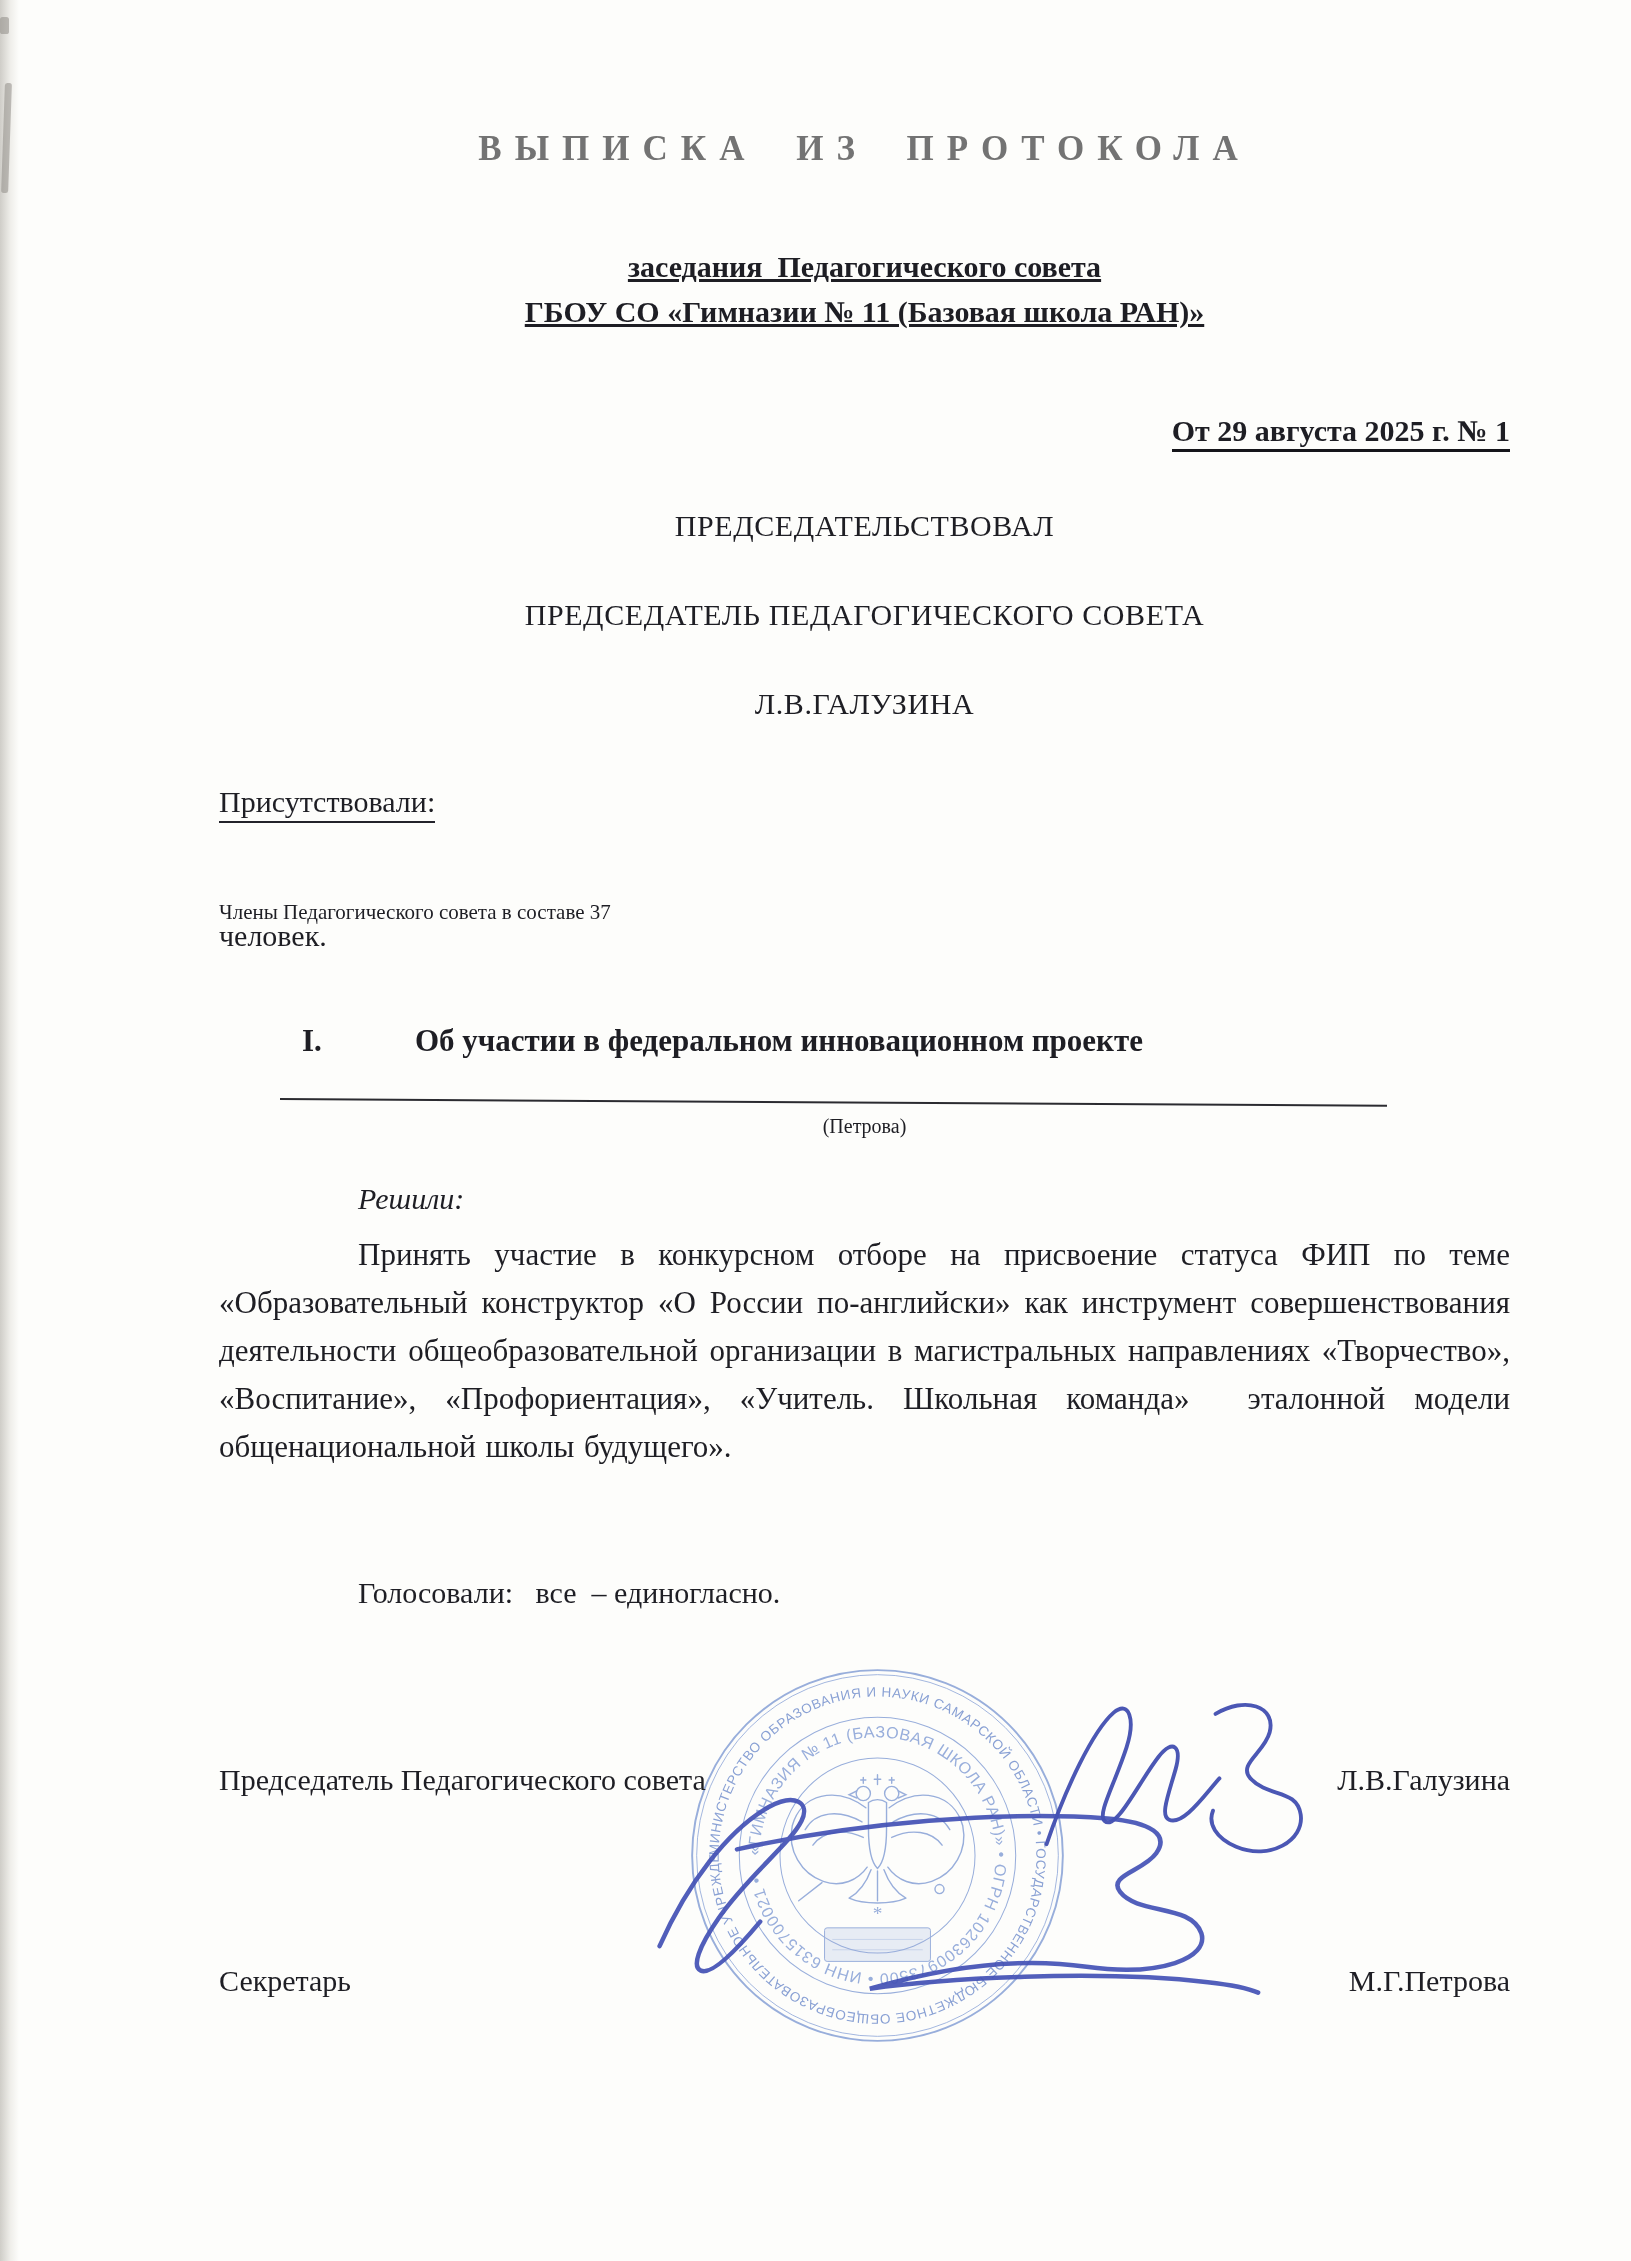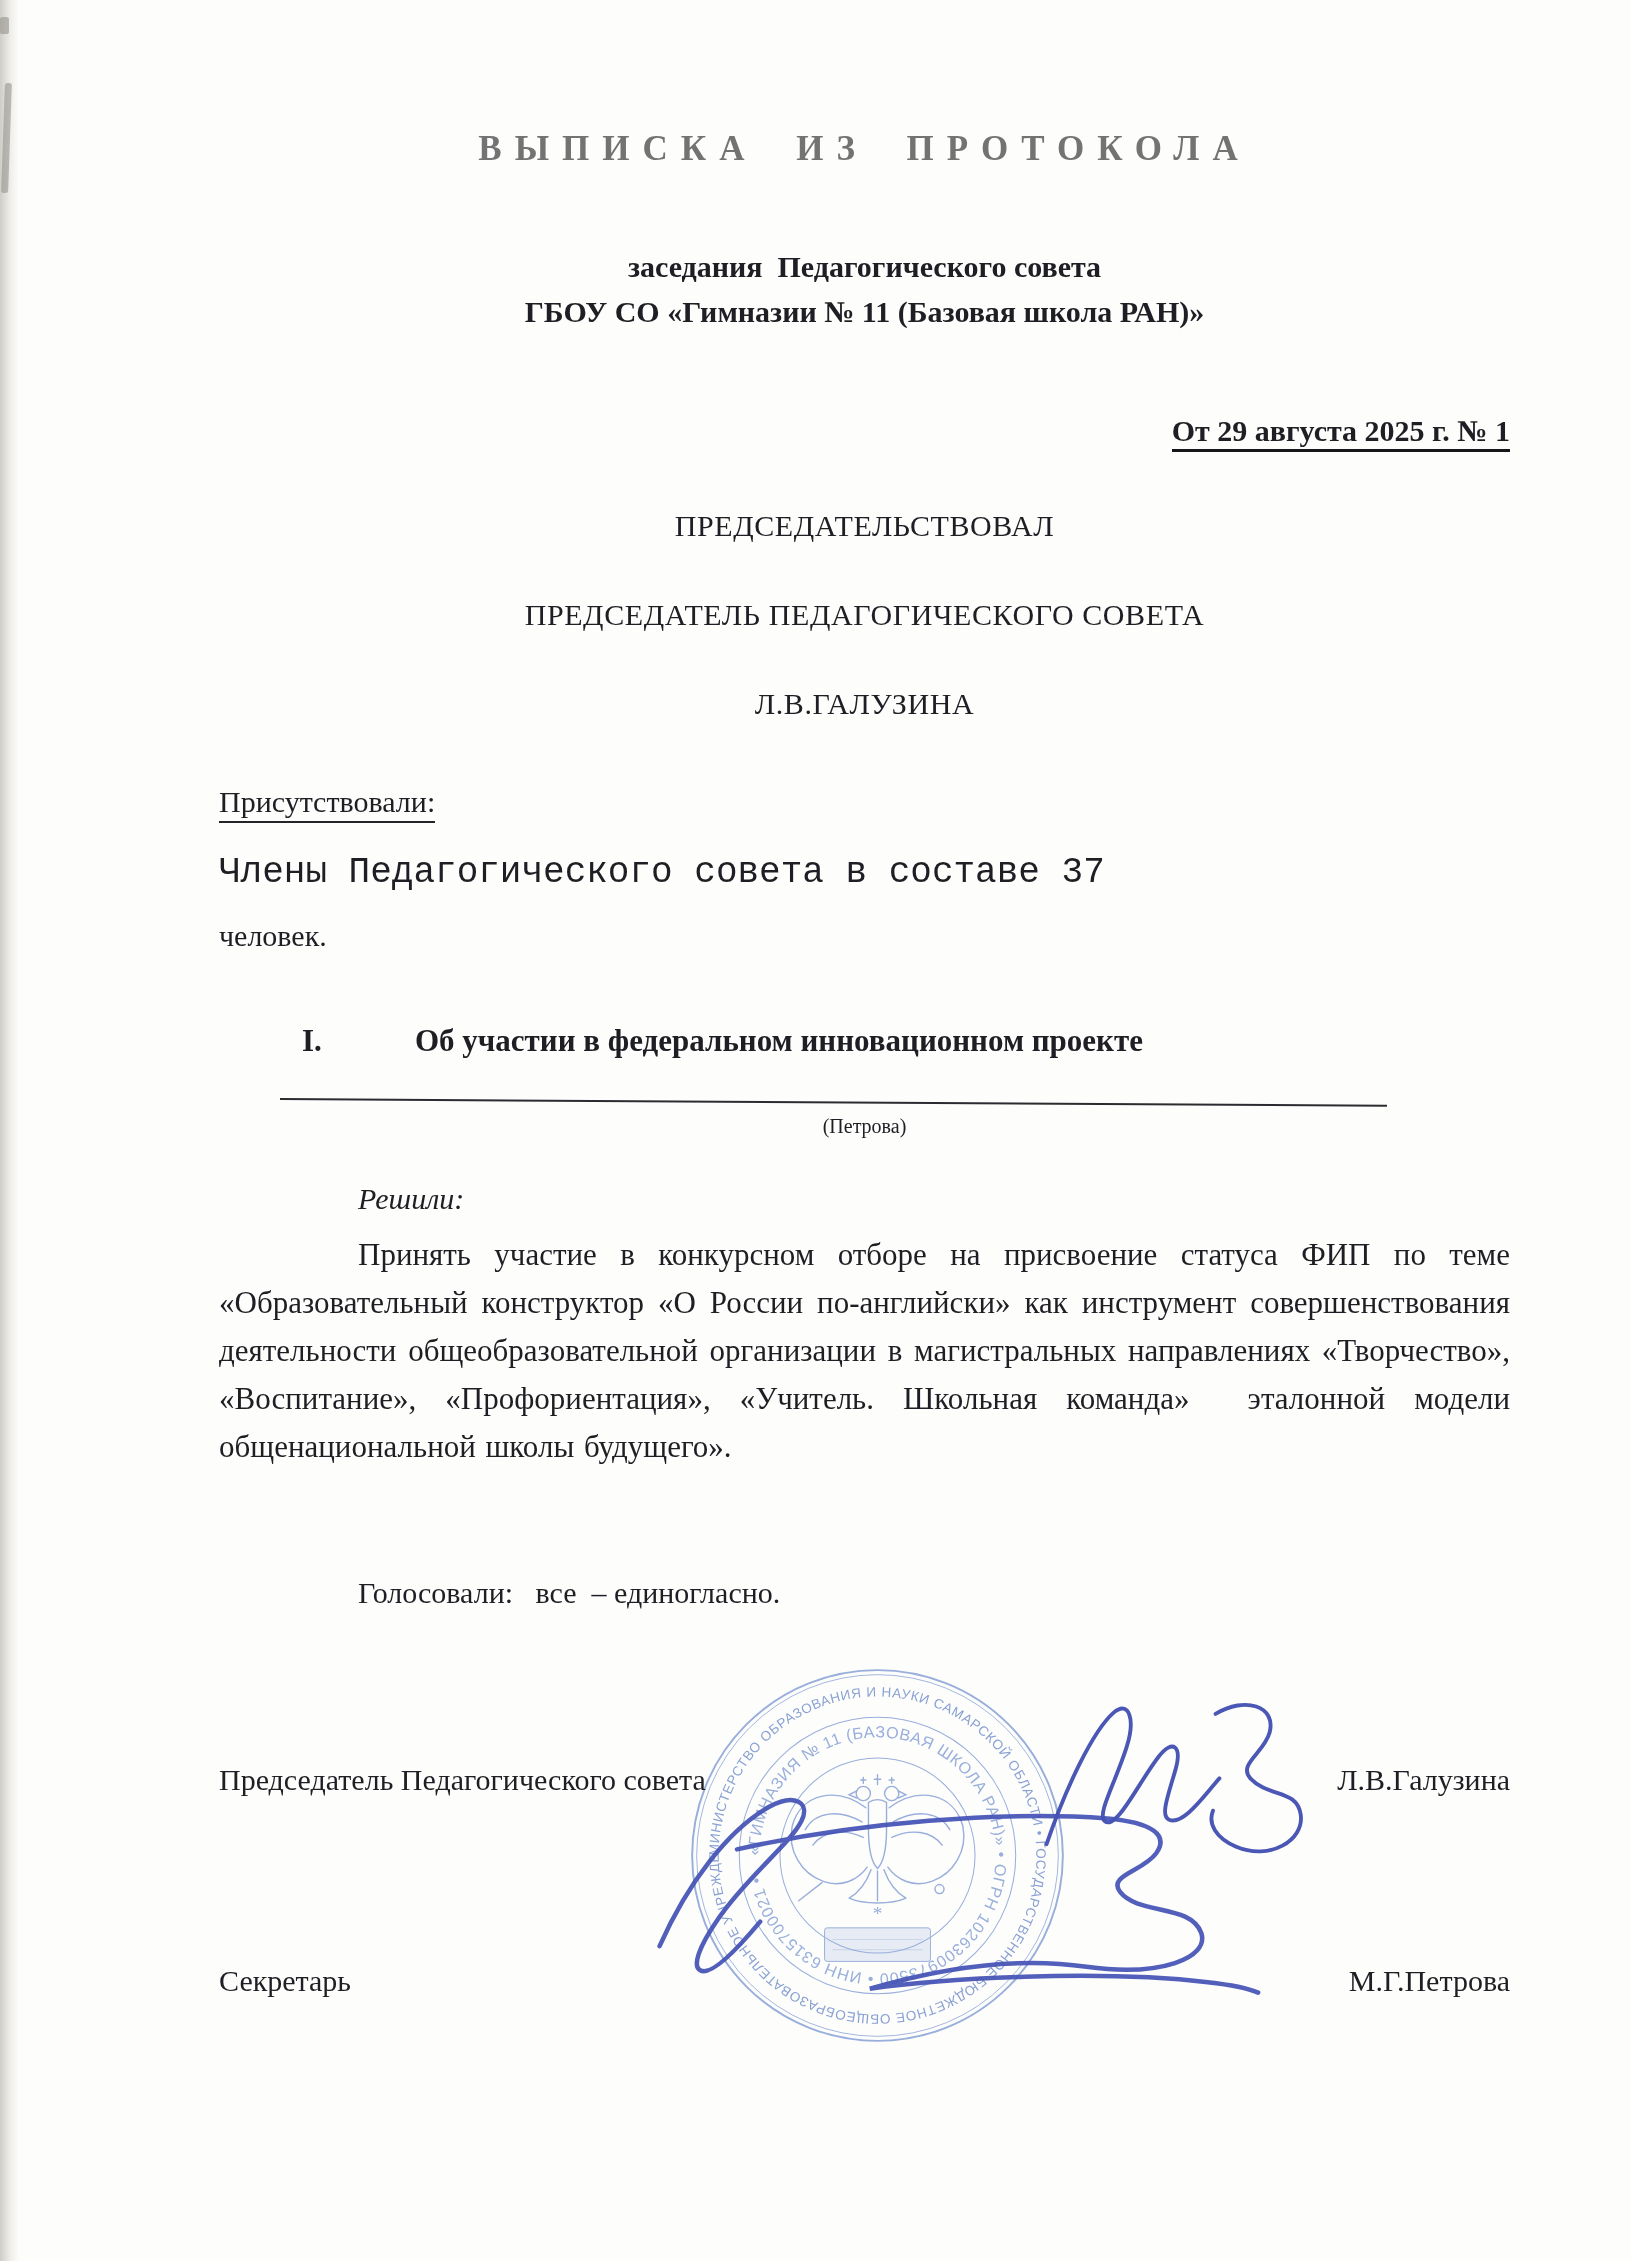--- a/index.html
+++ b/index.html
@@ -8,28 +8,28 @@
     background:#fdfdfb; overflow:hidden;
     font-family:"Liberation Serif", serif; color:#1e1e24;
   }
   .edge-band { position:absolute; left:0; top:0; width:19.4px; height:100%;
     background:linear-gradient(to right,#cfcdc8,#efeeea 55%,rgba(253,253,251,0)); }
   .nick { position:absolute; background:#8f8d87; opacity:.55; border-radius:2.6px; }
   .content { position:absolute; left:219px; top:0; width:1291px; }
   .abs { position:absolute; left:0; width:1291px; }
   .title { top:129px; text-align:center; font-size:35px; font-weight:bold;
     letter-spacing:13px; word-spacing:17px; color:#737373; }
-  .subtitle { top:244px; text-align:center; font-size:30px; font-weight:bold; line-height:45px; }
+  .subtitle { top:244px; text-align:center; font-size:30px; font-weight:bold; line-height:45px;text-decoration:underline; }
   .date-line { top:414px; text-align:right; font-size:30px; font-weight:bold; }
   .date-line span { display:inline-block; border-bottom:3.2px solid #15151a; padding-bottom:1px; }
   .chair1 { top:509px; } .chair2 { top:598px; } .chair3 { top:687px; }
   .chair-line { text-align:center; font-size:30px; letter-spacing:0.6px; }
   .attend-label { top:785px; font-size:30px; }
   .attend-label span { display:inline-block; border-bottom:2.6px solid #23232a; padding-bottom:1.9px; }
-  .attend-1 { top:852px; font-size:36px;font-family:Liberation Mono, monospace; }
+  .attend-1 { top:900px; font-size:21px; }
   .attend-2 { top:919px; font-size:30px; }
   .agenda { top:1023px; display:flex; font-size:31px; font-weight:bold; }
   .agenda .num { margin-left:83px; width:113px; }
   .rule { position:absolute; left:280px; top:1098px; width:1107px; height:0;
     border-top:2.6px solid #2b2b30; transform:rotate(0.35deg); transform-origin:left center; }
   .speaker { top:1115px; text-align:center; font-size:20px; }
   .resolved { top:1182px; font-size:30px; padding-left:139px; box-sizing:border-box;font-style:italic; }
   .decision { top:1231px; font-size:31px; line-height:48px; text-align:justify;
     text-indent:139px; word-spacing:1.9px; }
   .vote { top:1576px; font-size:30px; padding-left:139px; box-sizing:border-box; }

